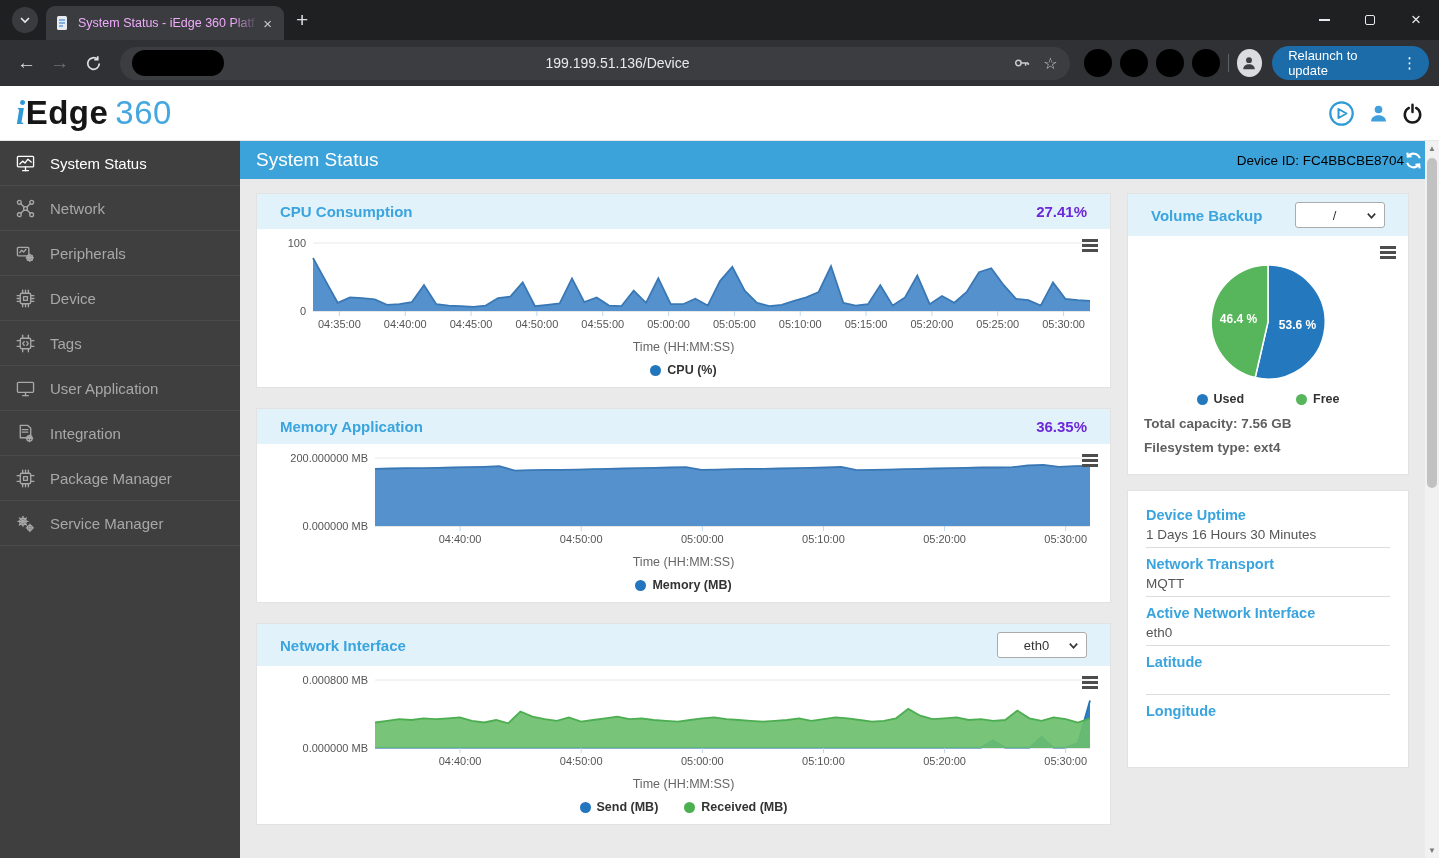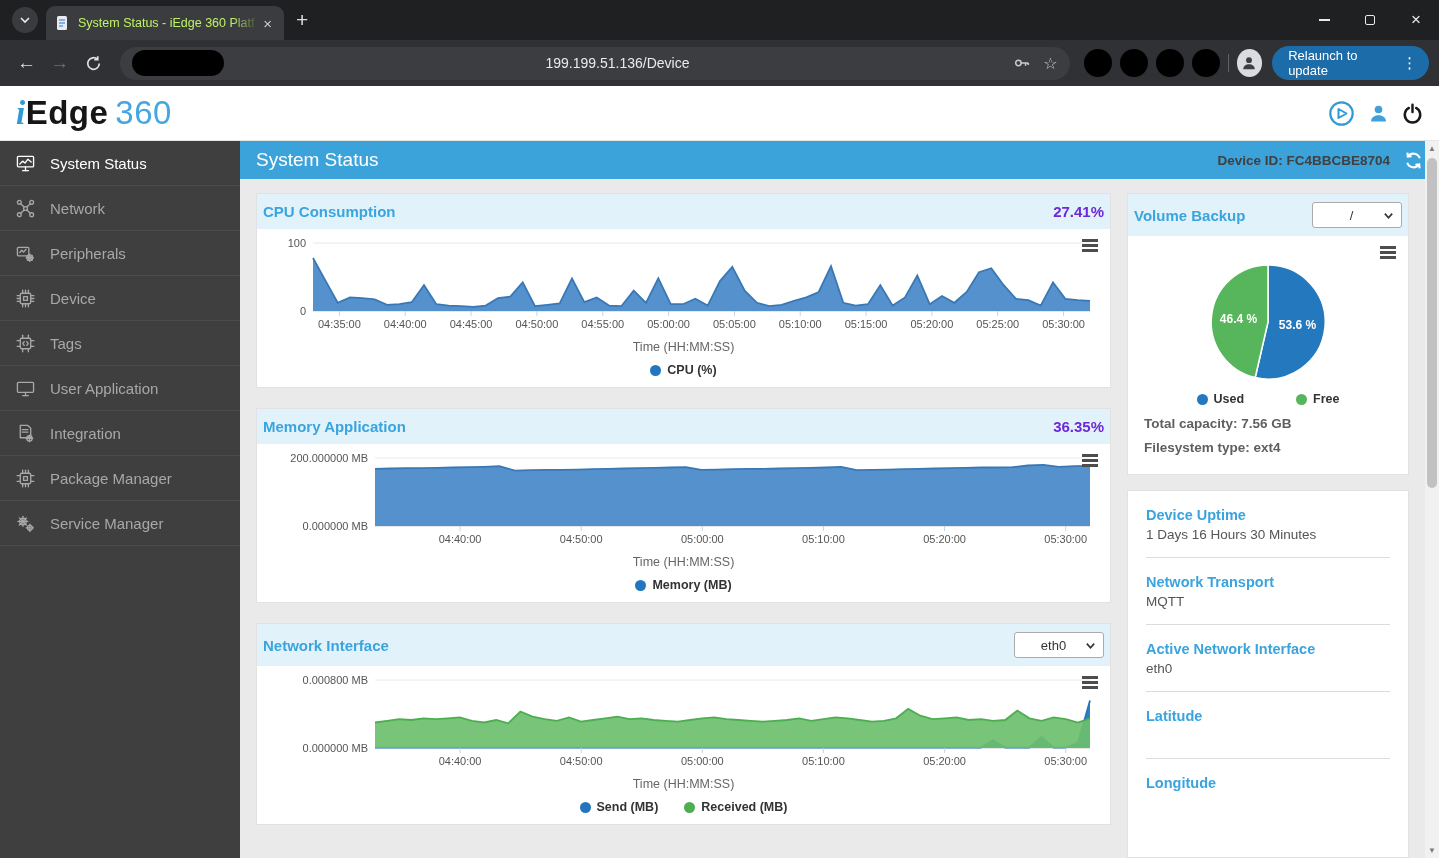--- a/index.html
+++ b/index.html
@@ -5,21 +5,21 @@
   * { margin:0; padding:0; box-sizing:border-box; }
   html,body { width:1439px; height:858px; overflow:hidden;
     font-family:"Liberation Sans", sans-serif; background:#EAEAEA; }
 
   
   .tabstrip { height:40px; background:#1F2021; display:flex; align-items:center; position:relative; }
   .tabsearch { width:26px; height:26px; border-radius:50%; background:#3A3B3E; margin-left:12px;
     display:flex; align-items:center; justify-content:center; }
   .tab { margin-left:8px; width:238px; height:34px; margin-top:6px; background:#3B3C40;
     border-radius:9px 9px 0 0; display:flex; align-items:center; padding:0 8px; }
-  .tab-title { color:#bef264; font-size:12.5px; white-space:nowrap; overflow:hidden; flex:1;
+  .tab-title { color:#f0abfc; font-size:12.5px; white-space:nowrap; overflow:hidden; flex:1;
     -webkit-mask-image:linear-gradient(90deg,#000 85%,transparent); mask-image:linear-gradient(90deg,#000 85%,transparent); }
   .tab-close { color:#C8CACD; font-size:15px; padding:0 4px; cursor:default; }
   .newtab { color:#DADCE0; font-size:21px; margin-left:12px; font-weight:300; }
   .wincontrols { position:absolute; right:0; top:0; height:40px; display:flex; }
   .winbtn { width:46px; height:40px; display:flex; align-items:center; justify-content:center; color:#E8EAED; }
   .winbtn .minbar { width:11px; height:1.5px; background:#E8EAED; }
   .winbtn .maxbox { width:10px; height:10px; border:1.4px solid #E8EAED; border-radius:2px; }
   .winbtn.close { font-size:17px; }
 
   .toolbar { height:46px; background:#303134; display:flex; align-items:center; padding:0 10px; }
@@ -55,27 +55,27 @@
   .shell { display:flex; height:717px; }
   .sidebar { width:240px; background:#3F3F3F; flex:0 0 240px; }
   .sb-item { height:45px; display:flex; align-items:center; padding:0 16px;
     border-bottom:1px solid #4B4B4C; color:#A8A8A8; font-size:15px; cursor:pointer; }
   .sb-item.active { color:#FFFFFF; }
   .sb-ico { width:34px; display:flex; align-items:center; }
   .main { flex:1; position:relative; background:#EAEAEA; overflow:hidden; }
   .statusbar { height:38px; background:#3BA2DA; display:flex; align-items:center; padding:0 16px; }
   .statusbar .title { color:#fff; font-size:19px; }
   .statusbar .spacer { flex:1; }
-  .statusbar .devid { color:#404040; font-size:13.5px; font-weight:bold; margin-right:14px; }
+  .statusbar .devid { color:#000000; font-size:13.5px; font-weight:normal; }
   .content { display:flex; padding:14px 16px 0 16px; gap:16px; }
   .colL { width:855px; display:flex; flex-direction:column; gap:20px; }
   .colR { width:282px; display:flex; flex-direction:column; gap:15px; }
 
   .panel { background:#fff; border:1px solid #E2E2E2; }
-  .phead { height:35px; background:#E2F2FB; display:flex; align-items:center; padding:0 6px; }
+  .phead { height:35px; background:#E2F2FB; display:flex; align-items:center; padding:0 23px; }
   .phead .ptitle { color:#3AA4DE; font-weight:bold; font-size:15px; }
   .phead .spacer { flex:1; }
   .phead .pval { color:#6d28d9; font-weight:bold; font-size:15px; }
   .pbody { position:relative; padding:6px 10px 8px 10px;border-radius:26px; }
   .burger { position:absolute; right:12px; top:10px; width:16px; cursor:pointer; }
   .burger i { display:block; height:3px; background:#4D4D4D; margin-bottom:2px; }
   .xlabel { text-align:center; font-size:12.5px; color:#666; margin-top:1px; }
   .legend { display:flex; justify-content:center; gap:26px; margin-top:9px; margin-bottom:2px; }
   .legend .li-item { display:flex; align-items:center; gap:6px; font-size:12.5px; font-weight:bold; color:#333; }
   .legend .dot { width:11px; height:11px; border-radius:50%; }
@@ -84,21 +84,21 @@
     display:flex; align-items:center; padding:0 7px; font-size:13px; color:#333; }
   .fakeselect .fs-val { flex:1; text-align:center; }
   .phead.tall { height:42px; }
 
   .vol-body { position:relative; padding:8px 12px 14px 12px; }
   .vol-lines { padding:4px 4px 0 4px; }
   .vol-line { font-size:13.5px; font-weight:bold; color:#5F5F5F; line-height:24px; }
   .pie-legend { display:flex; justify-content:center; gap:52px; margin-top:6px; }
 
   .infopanel { padding:16px 18px; }
-  .info-item { padding-bottom:14px; margin-bottom:16px; border-bottom:1px solid #DCDCDC; }
+  .info-item { padding-bottom:4px; margin-bottom:8px; border-bottom:1px solid #DCDCDC; }
   .info-item:last-child { border-bottom:none; }
   .info-label { color:#3AA4DE; font-weight:bold; font-size:14.5px; }
   .info-value { color:#555; font-size:13.5px; margin-top:4px; min-height:16px; }
 
   
   .wsb { position:absolute; right:0; top:141px; width:14px; height:717px; background:#F1F1F1; z-index:5; }
   .wsb .arr { height:15px; display:flex; align-items:center; justify-content:center; color:#7B7B7B; font-size:8px; }
   .wsb .arr.down { position:absolute; bottom:0; left:0; right:0; }
   .wsb .thumb { position:absolute; top:17px; left:2px; width:10px; height:330px; background:#C1C1C1; border-radius:5px; }
 </style>

